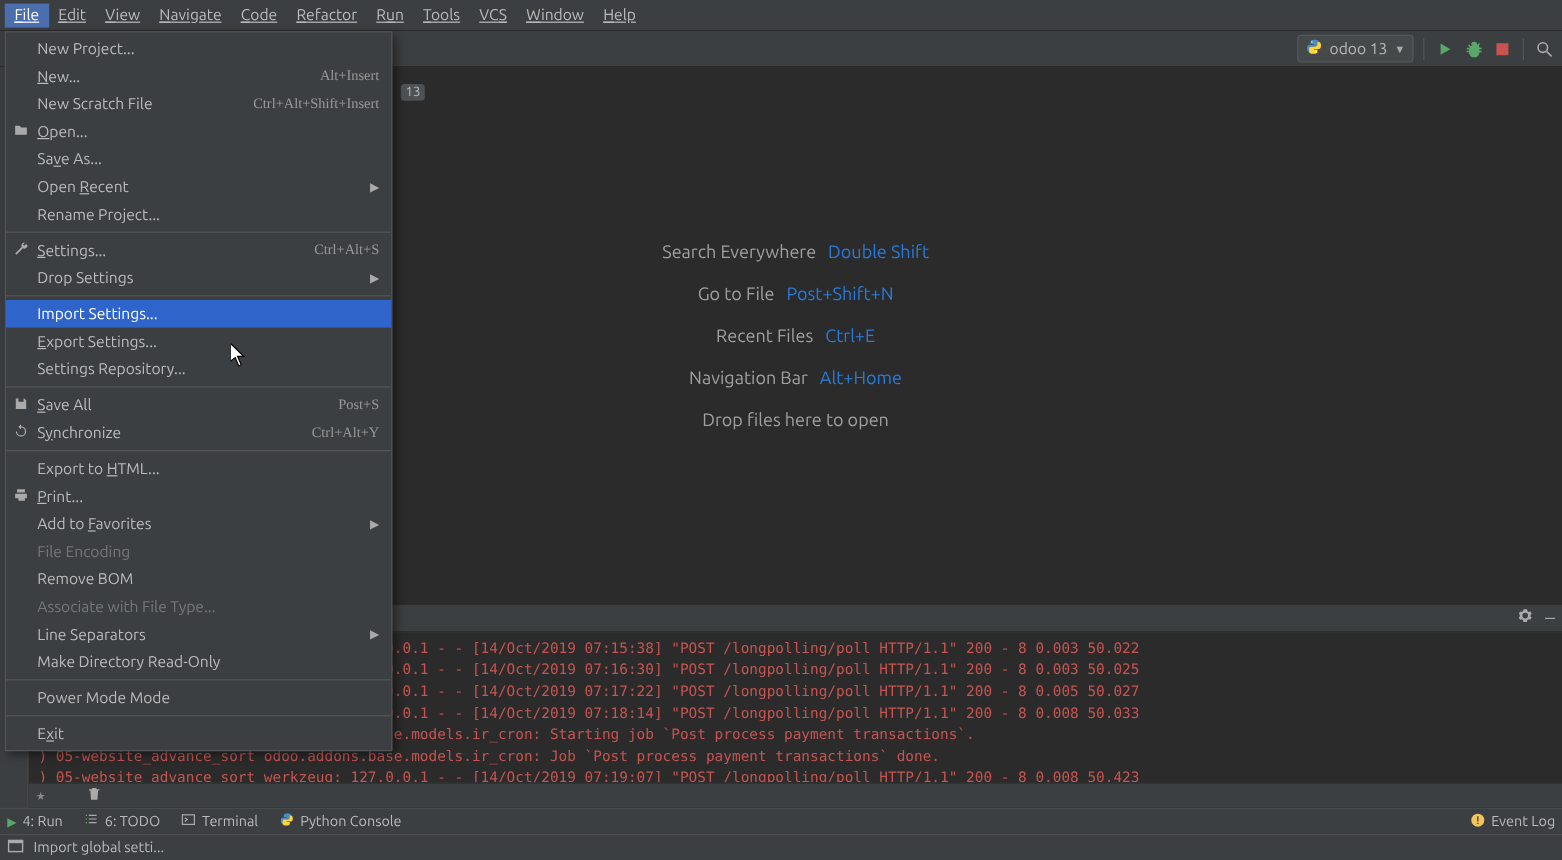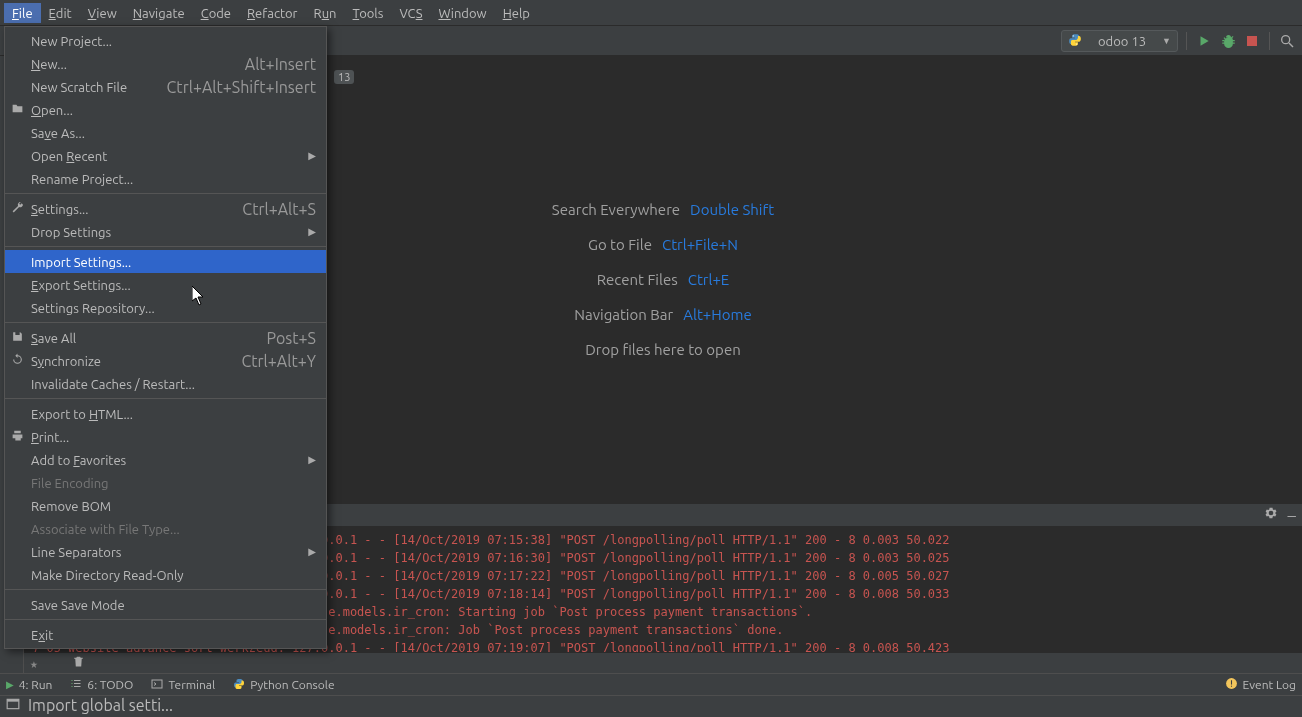--- a/index.html
+++ b/index.html
@@ -17,20 +17,21 @@
     display: flex;
     align-items: center;
     height: 26px;
     background: #3c3f41;
     padding: 0 4px;
     border-bottom: 1px solid #2b2b2b;
   }
   .menubar .mitem {
     padding: 3px 8px;
     cursor: default;
+    text-decoration: underline;
   }
   .menubar .mitem.active {
     background: #4b6eaf;
     color: #ffffff;
   }
   .underline { text-decoration: underline; }
   
   .toolbar {
     height: 30px;
     display: flex;
@@ -41,21 +42,21 @@
     border-bottom: 1px solid #2b2b2b;
     gap: 6px;
   }
   .run-config {
     display: flex;
     align-items: center;
     background: #45494a;
     border: 1px solid #55595b;
     border-radius: 3px;
     padding: 2px 6px;
-    gap: 16px;
+    gap: 6px;
     text-align: right;
   }
   .run-config .py-icon { color:#ffd43b; font-size:11px; }
   .run-config .caret { font-size:9px; color:#aaa; }
   .tool-icon { width:18px; height:18px; display:flex; align-items:center; justify-content:center; border-radius:2px; }
   .tool-icon.play { color:#59a869; }
   .tool-icon.bug { color:#59a869; }
   .tool-icon.stop svg rect { fill:#c75450; }
   .tool-icon.search { color:#aaaaaa; }
   .divider-v { width:1px; height:18px; background:#555; margin:0 2px; }
@@ -160,23 +161,23 @@
   .bottom-tools .evt { display:flex; align-items:center; gap:5px; }
   .bottom-tools .evt .warn { color:#f2c55c; }
   .btool .play { color:#59a869; font-size:10px; }
 
   
   .status-bar {
     height:22px;
     background:#3c3f41;
     border-top:1px solid #4e4e4e;
     display:flex;
-    align-items:flex-start;
+    align-items:center;
     padding:0 6px;
-    font-size:16px;
+    font-size:12px;
     gap:8px;
   }
 
   
   .dropdown {
     position: absolute;
     left: 4px;
     top: 26px;
     width: 323px;
     background: #3c3f41;
@@ -193,21 +194,21 @@
     position:relative;
     color:#bbbbbb;
     cursor:default;
   }
   .dropdown .ditem.highlight {
     background:#2f65ca;
     color:#ffffff;
   }
   .dropdown .ditem.disabled { color:#777; }
   .dropdown .ditem .lbl { flex:1; }
-  .dropdown .ditem .shortcut { color:#999; font-size:16px; }
+  .dropdown .ditem .shortcut { color:#999; font-size:12px;font-family:Liberation Serif, serif; }
   .dropdown .ditem .subarrow {
     font-size:10px;
     color:#aaa;
   }
   .dropdown .sep {
     height:1px;
     background:#555;
     margin:3px 0;
   }
   .dropdown .ditem .micon {
@@ -287,21 +288,21 @@
   <div class="left-gutter"></div>
   <div class="editor-area">
     <div class="editor-top-tab">13</div>
     <div class="welcome" id="welcome">
         <div class="row">
           <span class="label">Search Everywhere</span>
           <span class="shortcut blue">Double Shift</span>
         </div>
         <div class="row">
           <span class="label">Go to File</span>
-          <span class="shortcut blue">Ctrl+File+N</span>
+          <span class="shortcut blue">Post+Shift+N</span>
         </div>
         <div class="row">
           <span class="label">Recent Files</span>
           <span class="shortcut blue">Ctrl+E</span>
         </div>
         <div class="row">
           <span class="label">Navigation Bar</span>
           <span class="shortcut blue">Alt+Home</span>
         </div>
         <div class="row">
@@ -445,23 +446,20 @@
       <span class="lbl"><span class="underline">S</span>ave All</span>
       <span class="shortcut">Post+S</span>
     </div>
     <div class="ditem">
       <span class="micon"><svg width="13" height="13" viewBox="0 0 24 24">
           <path fill="#aaa" d="M12 4V1L8 5l4 4V6a6 6 0 1 1-6 6H4a8 8 0 1 0 8-8z"></path>
         </svg></span>
       <span class="lbl">S<span class="underline">y</span>nchronize</span>
       <span class="shortcut">Ctrl+Alt+Y</span>
     </div>
-    <div class="ditem">
-      <span class="lbl">Invalidate Caches / Restart...</span>
-    </div>
     <div class="sep"></div>
     <div class="ditem">
       <span class="lbl">Export to <span class="underline">H</span>TML...</span>
     </div>
     <div class="ditem">
       <span class="micon"><svg width="13" height="13" viewBox="0 0 24 24">
           <path fill="#aaa" d="M6 3h12v5H6zm-3 7h18v7h-3v4H8v-4H3zm6 5h6v4H9z"></path>
         </svg></span>
       <span class="lbl"><span class="underline">P</span>rint...</span>
     </div>
@@ -480,21 +478,21 @@
     </div>
     <div class="ditem">
       <span class="lbl">Line Separators</span>
       <span class="subarrow">▶</span>
     </div>
     <div class="ditem">
       <span class="lbl">Make Directory Read-Only</span>
     </div>
     <div class="sep"></div>
     <div class="ditem">
-      <span class="lbl">Save Save Mode</span>
+      <span class="lbl">Power Mode Mode</span>
     </div>
     <div class="sep"></div>
     <div class="ditem">
       <span class="lbl">E<span class="underline">x</span>it</span>
     </div>
   </div>
 
 <div class="cursor">
   <svg width="14" height="20" viewBox="0 0 14 20">
       <path d="M0 0 L0 15 L4 12 L7 19 L9 18 L6 11 L11 11 Z" fill="#fff" stroke="#000" stroke-width="1"></path>

